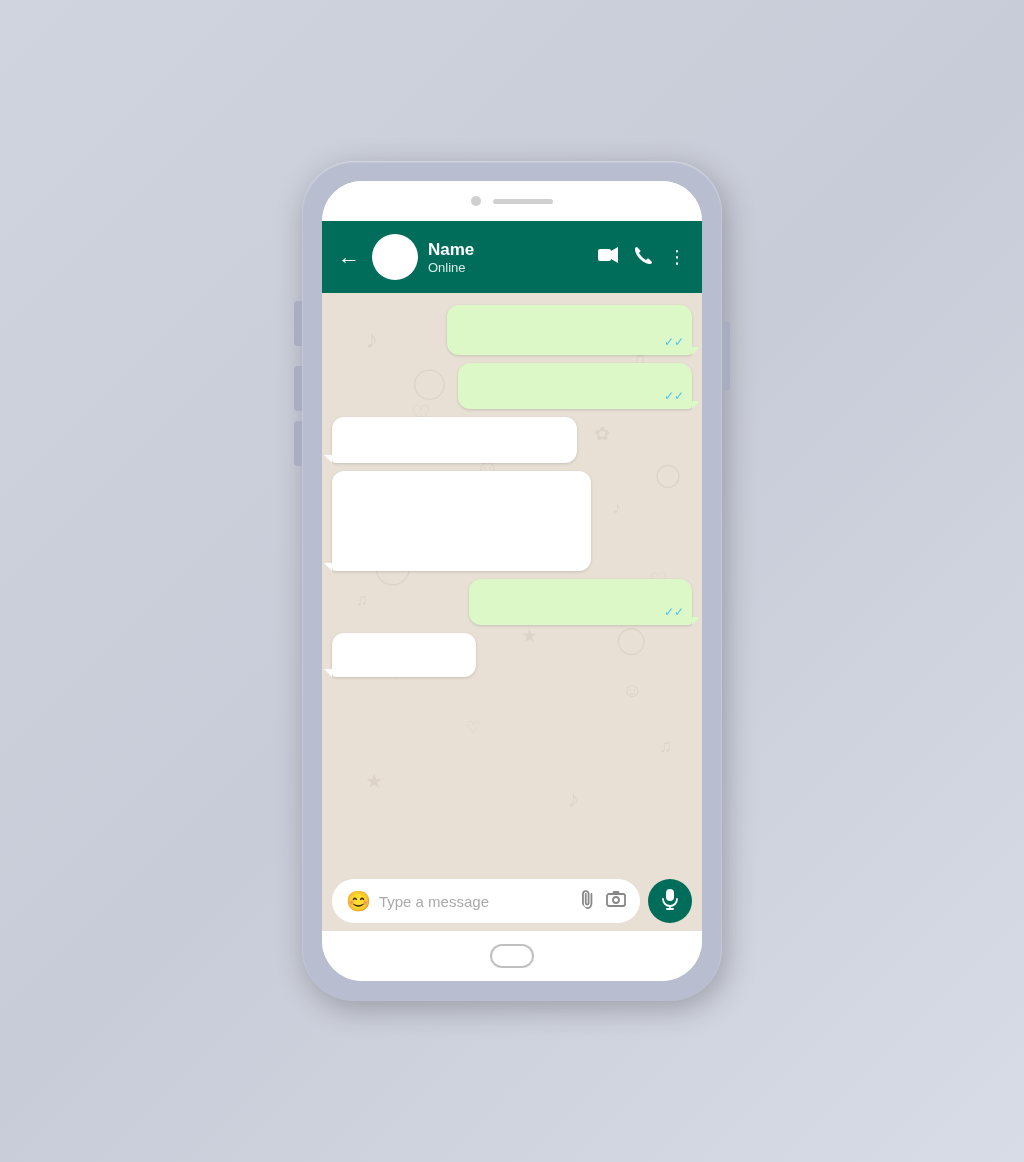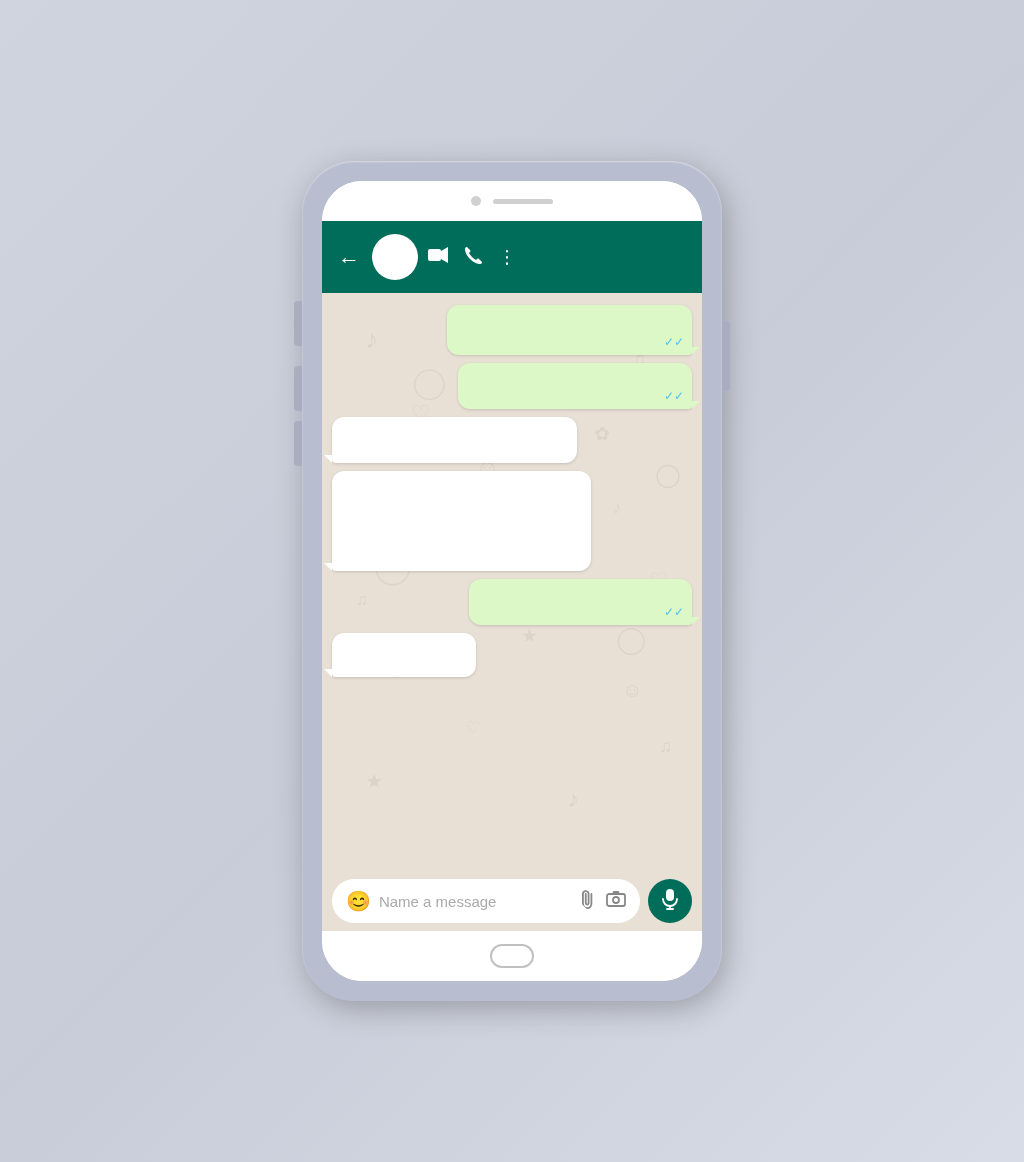--- a/index.html
+++ b/index.html
@@ -343,20 +343,24 @@
   <div class="phone-inner">
 
     <div class="phone-top-bar">
       <div class="phone-camera"></div>
       <div class="phone-speaker"></div>
     </div>
 
     <div class="chat-header">
       <span class="back-arrow">←</span>
       <div class="avatar"></div>
+      <div class="contact-info">
+        <div class="contact-name">Name</div>
+        <div class="contact-status">Online</div>
+      </div>
       <div class="header-icons">
         <span class="header-icon">
           
           <svg width="20" height="16" viewBox="0 0 20 16" fill="none">
             <rect x="0" y="2" width="13" height="12" rx="2" fill="white"></rect>
             <polygon points="13,4 20,0 20,16 13,12" fill="white"></polygon>
           </svg>
         </span>
         <span class="header-icon">
           
@@ -436,21 +440,21 @@
             <div class="bubble-tail-received"></div>
           </div>
         </div>
 
       </div>
     </div>
 
     <div class="chat-input-area">
       <div class="input-box">
         <span class="input-emoji">😊</span>
-        <span class="input-placeholder">Name a message</span>
+        <span class="input-placeholder">Type a message</span>
         <span class="input-attach">
           
           <svg width="16" height="20" viewBox="0 0 16 20" fill="none">
             <path d="M14 8L7 15C5.34 16.66 2.66 16.66 1 15C-0.66 13.34 -0.66 10.66 1 9L8 2C9.1 0.9 10.9 0.9 12 2C13.1 3.1 13.1 4.9 12 6L5.5 12.5C4.95 13.05 4.05 13.05 3.5 12.5C2.95 11.95 2.95 11.05 3.5 10.5L10 4" stroke="#888" stroke-width="1.8" stroke-linecap="round"></path>
           </svg>
         </span>
         <span class="input-camera">
           
           <svg width="20" height="16" viewBox="0 0 20 16" fill="none">
             <rect x="1" y="3" width="18" height="12" rx="2" stroke="#888" stroke-width="1.8"></rect>

